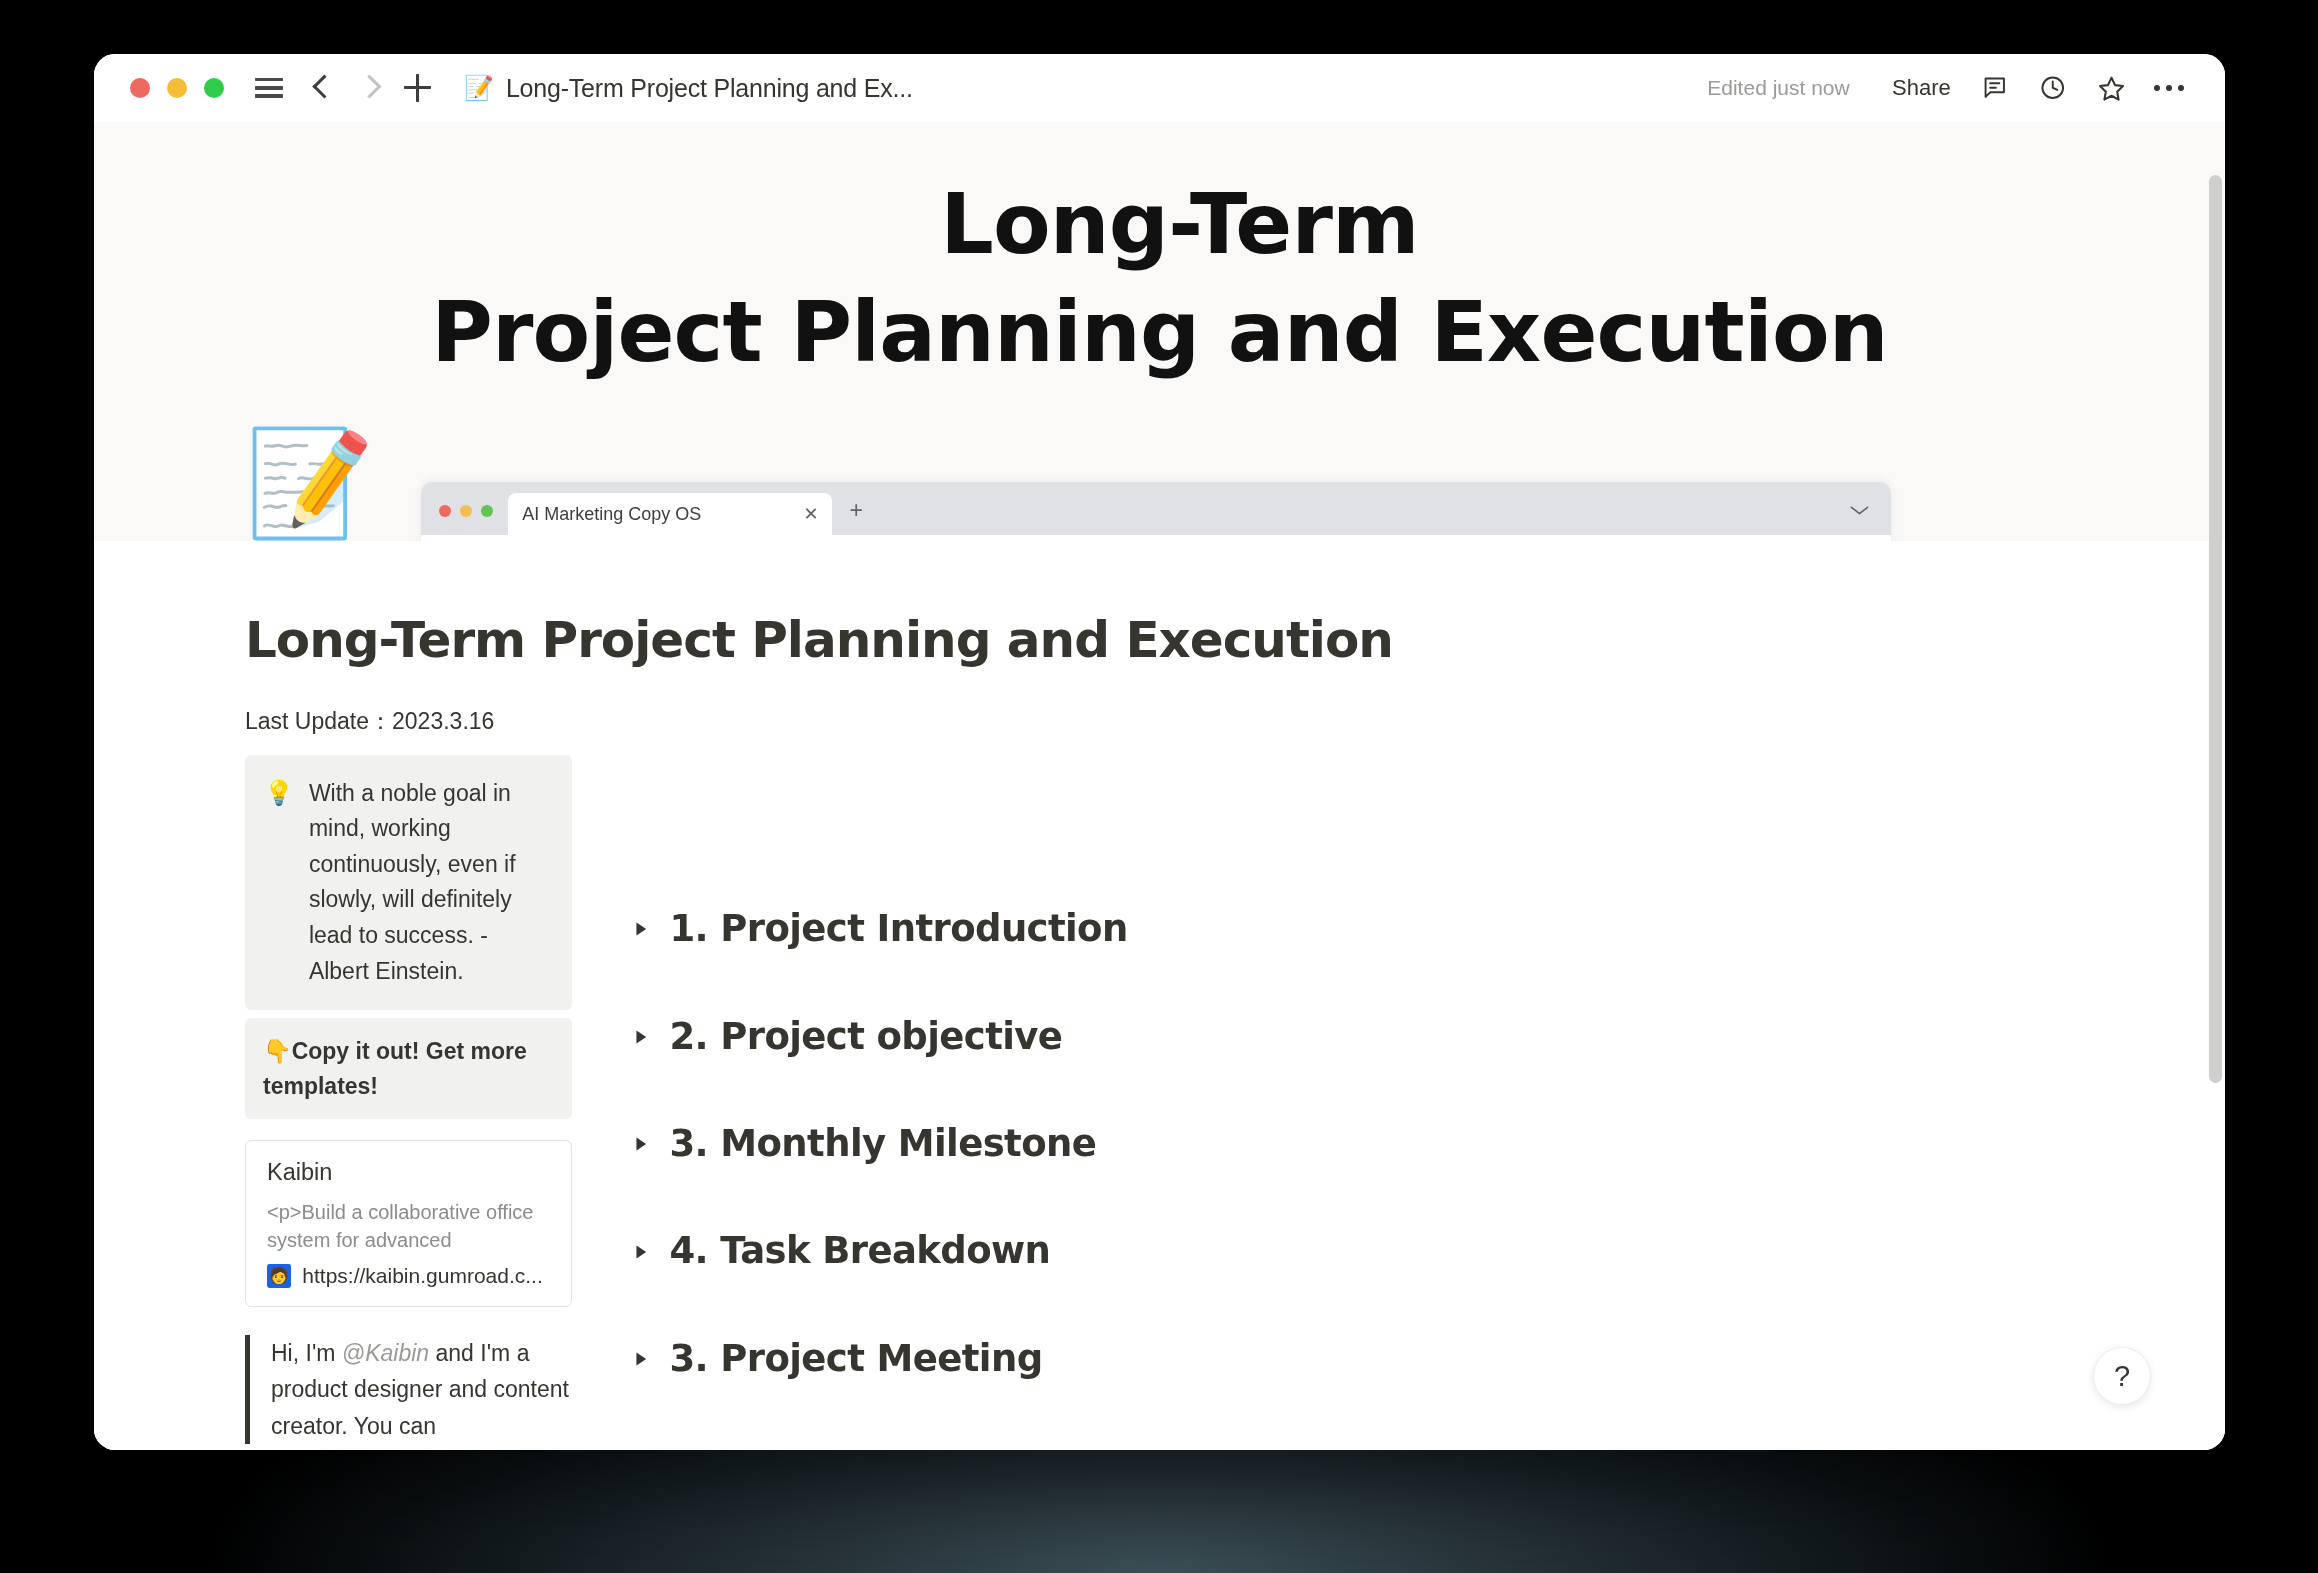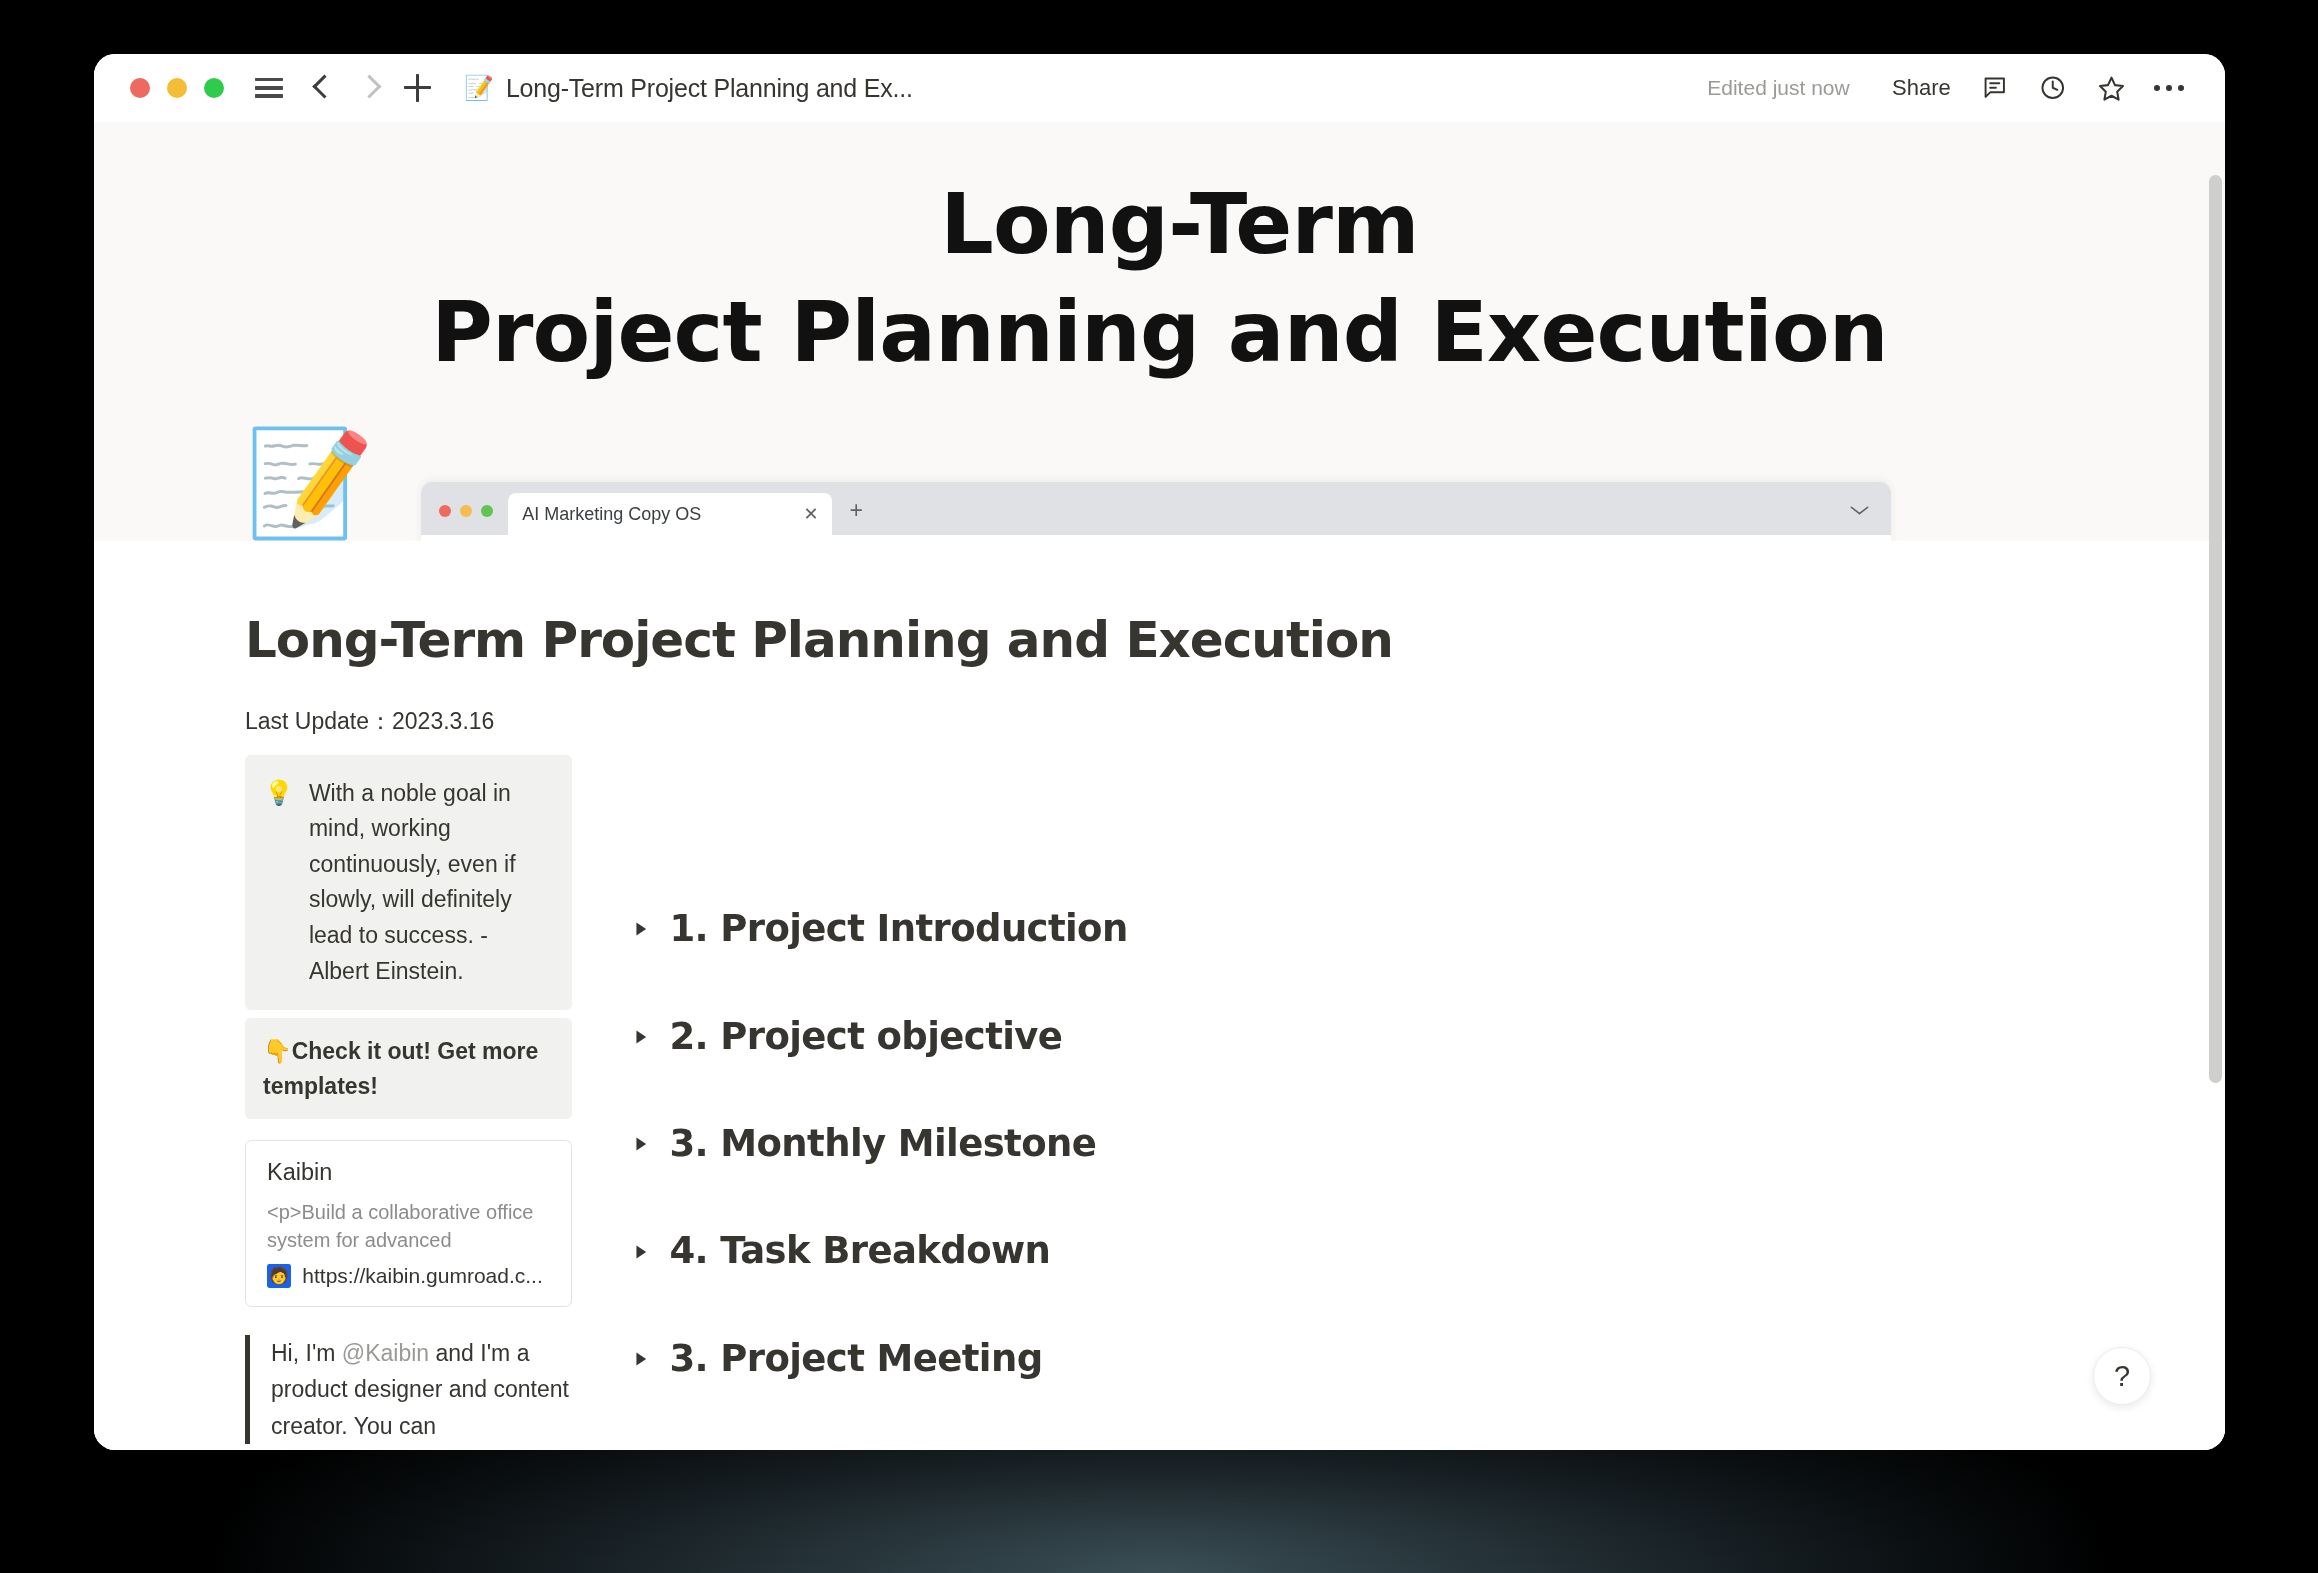--- a/index.html
+++ b/index.html
@@ -384,21 +384,21 @@
     border-left: 5.7px solid #37352f;
     padding-left: 21px;
     max-height: 146px;
     overflow: hidden;
   }
   #quote-text {
     font-size: 23px;
     line-height: 1.58;
     color: #37352f;
   }
-  #quote-text .mention { color: #9b9a97; }
+  #quote-text .mention { color: #9b9a97; font-style: italic; }
 
   
   #right-col {
     flex: 1;
     padding-left: 60px;
     padding-top: 13px;
   }
   .toggle-row {
     display: flex;
     align-items: center;
@@ -587,21 +587,21 @@
             <div id="last-update">
               <span>Last Update：</span><span>2023.3.16</span>
             </div>
 
             <div class="callout">
               <span class="callout-emoji">💡</span>
               <span class="callout-text">With a noble goal in mind, working continuously, even if slowly, will definitely lead to success. - Albert Einstein.</span>
             </div>
 
             <div id="promo-callout">
-              <div id="promo-text"><span class="emoji">👇</span><span>Check it out! Get more templates!</span></div>
+              <div id="promo-text"><span class="emoji">👇</span><span>Copy it out! Get more templates!</span></div>
             </div>
 
             <div id="bookmark-card">
               <div id="bookmark-title">Kaibin</div>
               <div id="bookmark-desc">&lt;p&gt;Build a collaborative office system for advanced</div>
               <div id="bookmark-link-row">
                 <span id="bookmark-favicon">🧑</span>
                 <span id="bookmark-url">https://kaibin.gumroad.c...</span>
               </div>
             </div>

